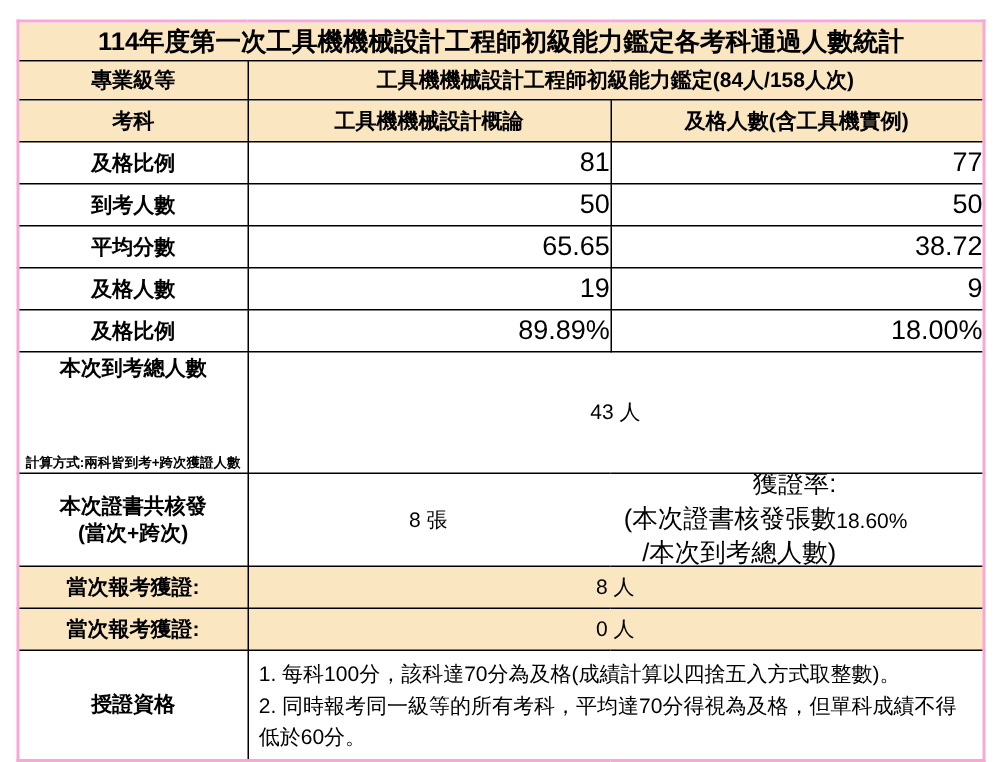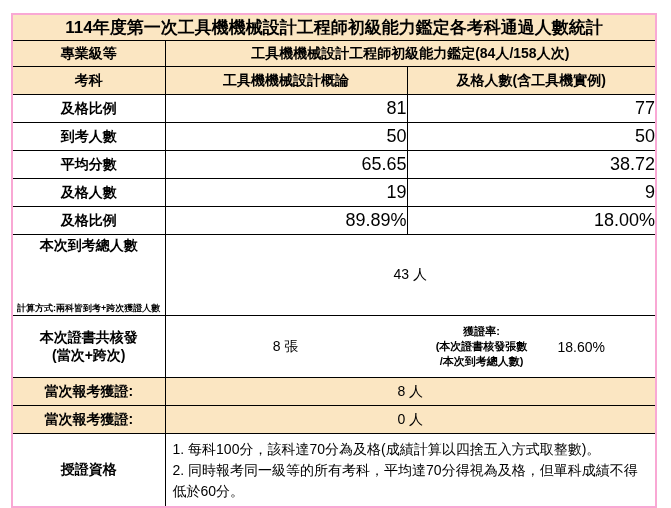--- a/index.html
+++ b/index.html
@@ -82,24 +82,23 @@
     align-items: center;
     height: 61px;
   }
   .cert-count {
     width: 240px;
     text-align: center;
     font-size: 14px;
   }
   .cert-rate-block {
     width: 152px;
-    text-align: center;
-    font-size: 11px;
+    text-align: right;
+    font-size: 17px;
     line-height: 1.35;
-    font-weight: bold;
   }
   .cert-rate-value {
     font-size: 14px;
   }
 
   .session-row td { height: 27px; }
 
   .qual-row td { height: 72px; }
   .qual-text {
     text-align: left;

